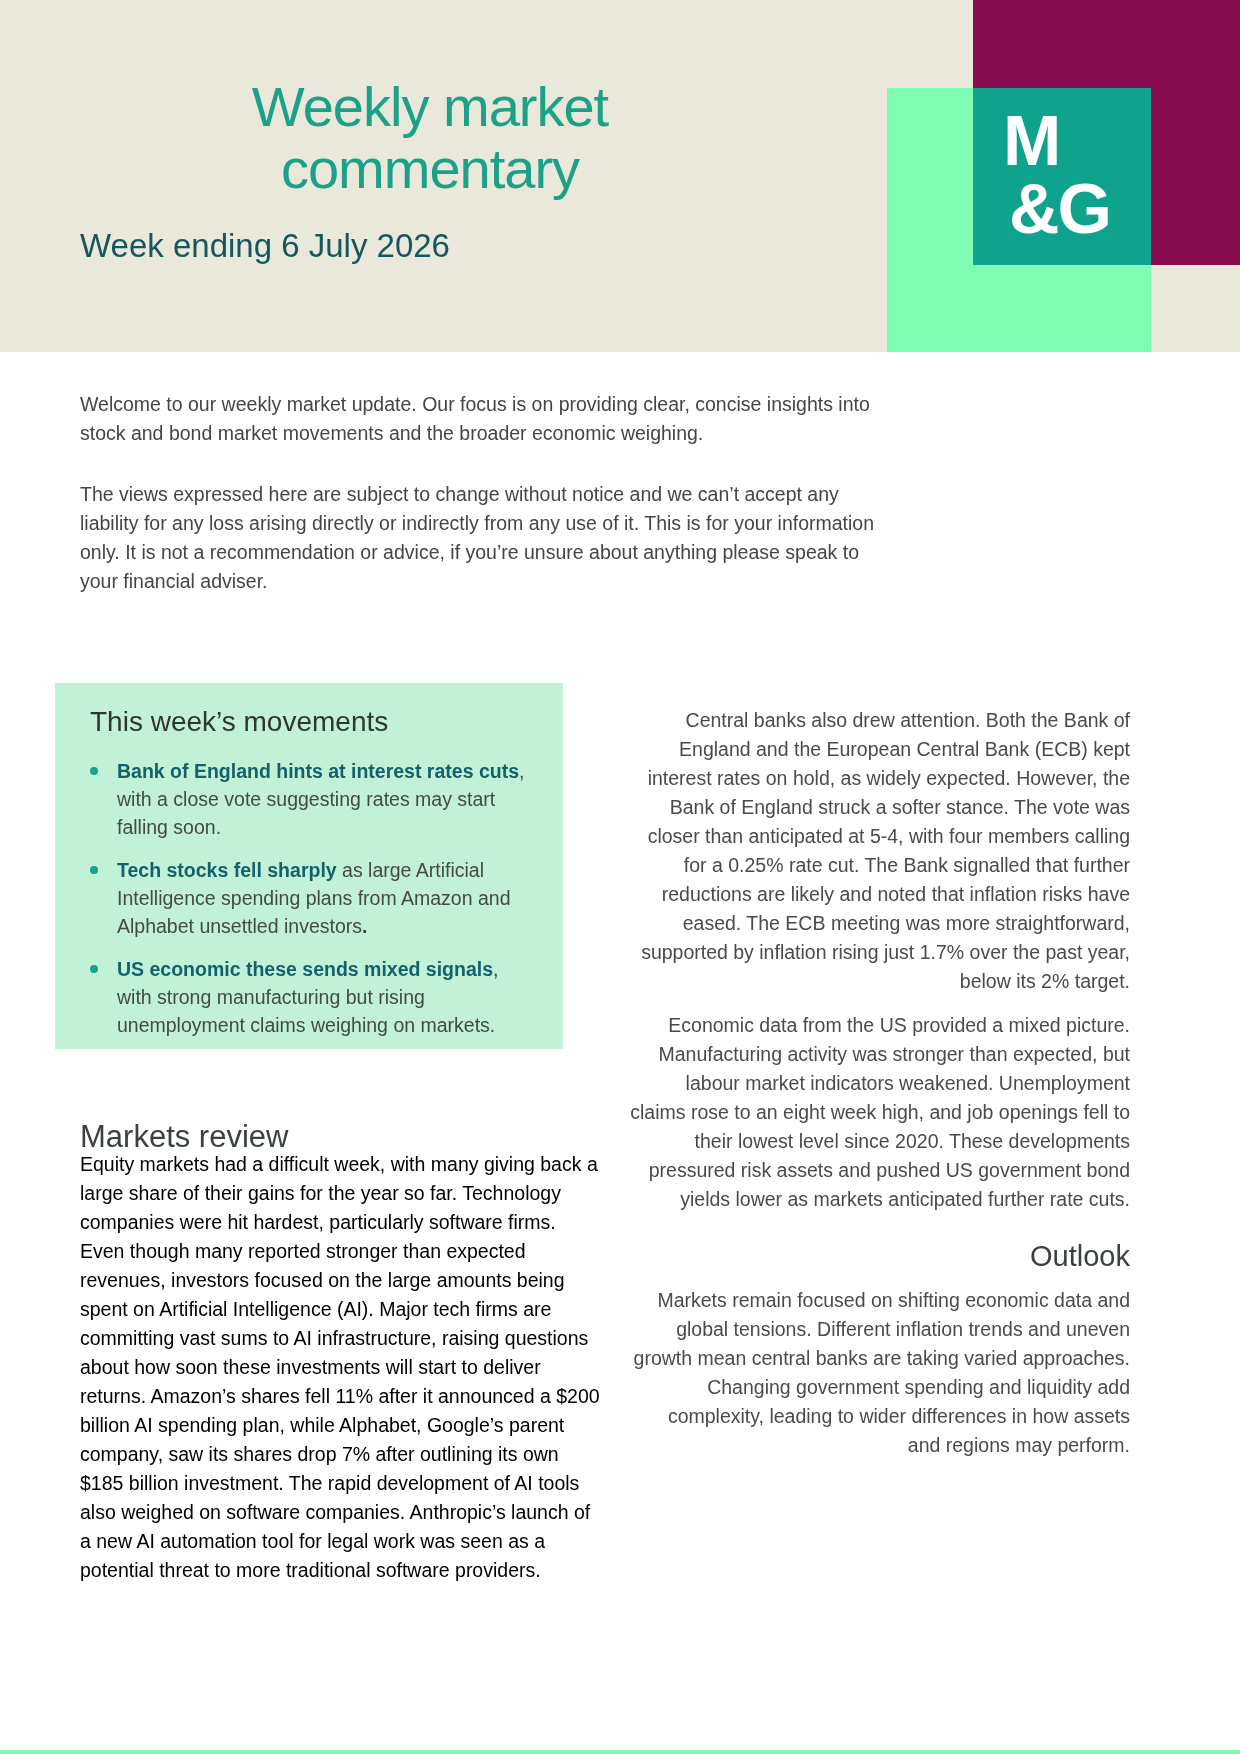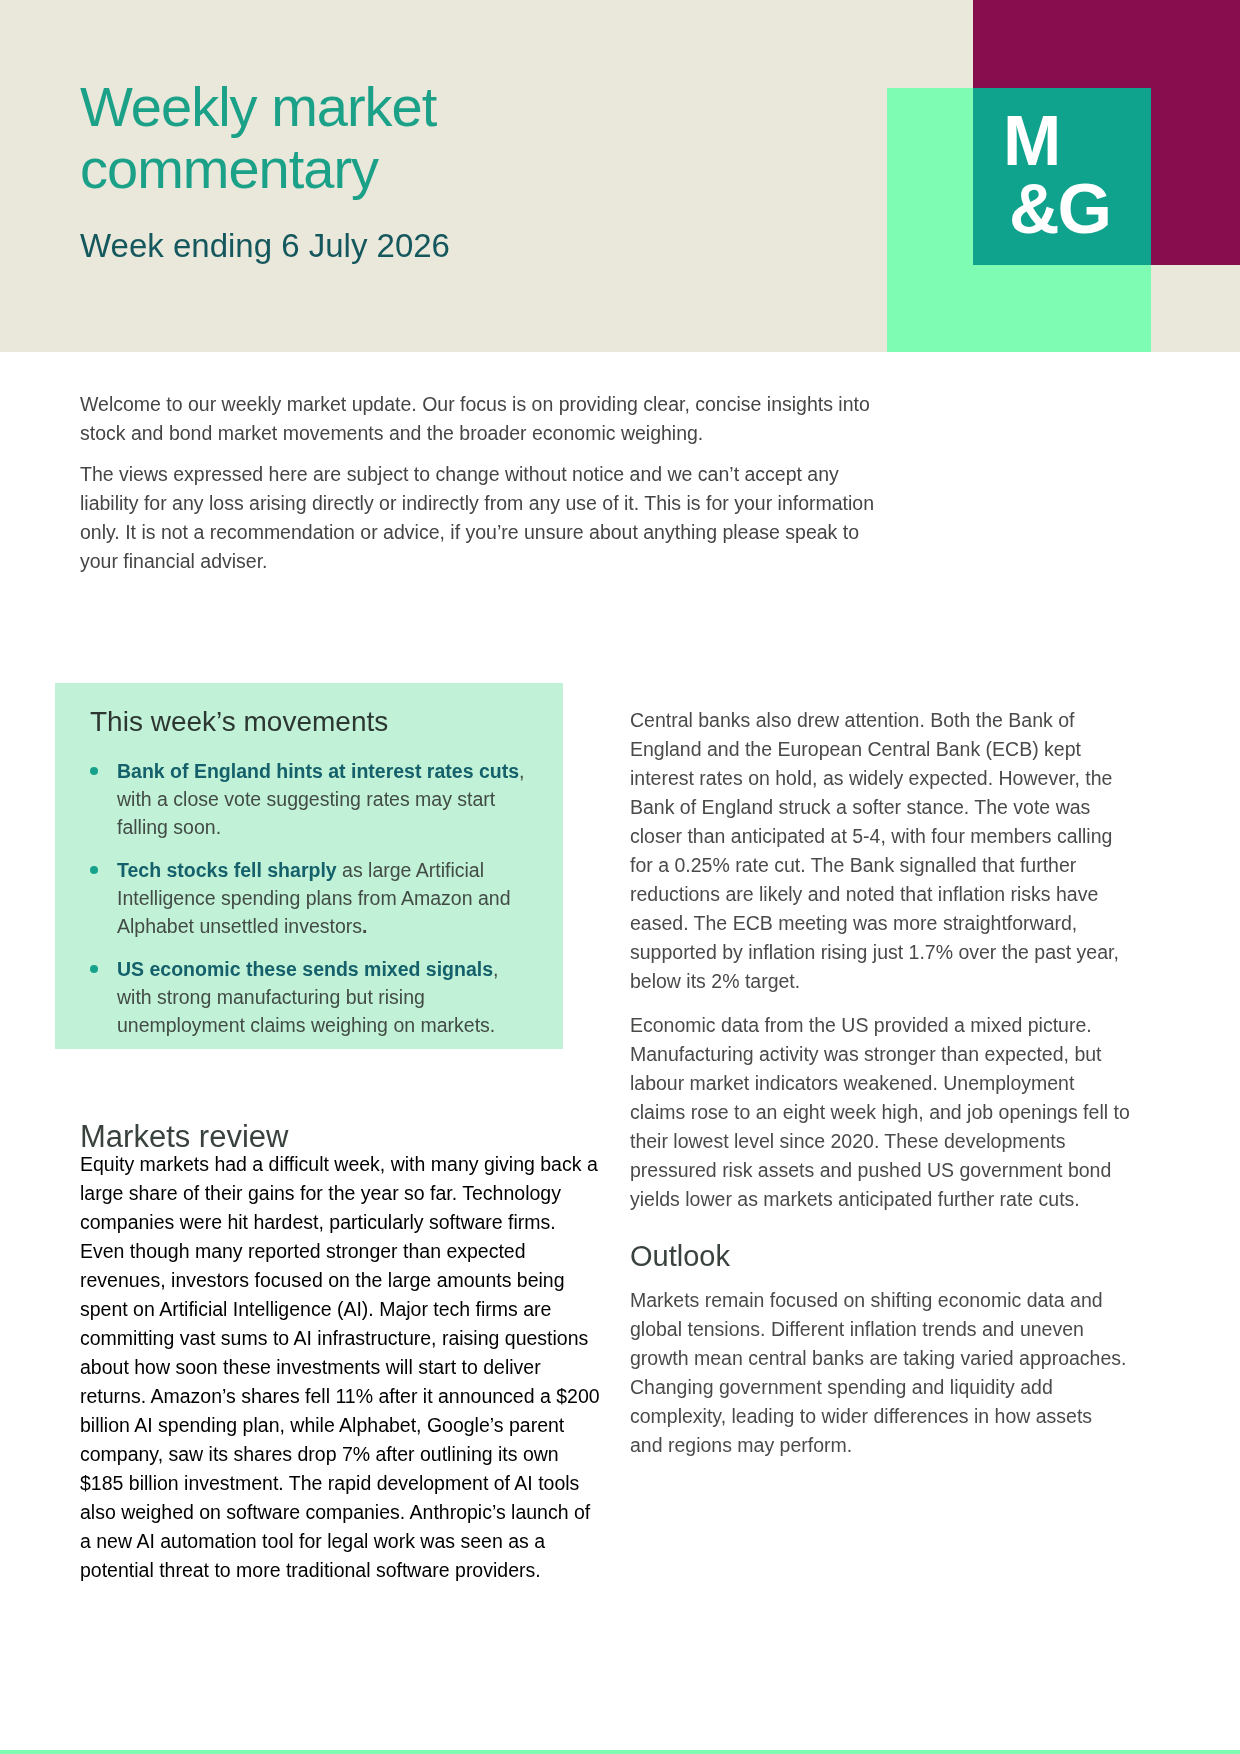--- a/index.html
+++ b/index.html
@@ -15,30 +15,31 @@
   .logo-magenta { position:absolute; left:973px; top:0; width:267px; height:265px; background:#870D4E; }
   .logo-mint    { position:absolute; left:887px; top:88px; width:264px; height:264px; background:#7EFCB3; }
   .logo-square  { position:absolute; left:973px; top:88px; width:178px; height:177px; background:#0FA28C; color:#ffffff; }
   .logo-m   { position:absolute; left:30px; top:18px; font-size:70px; font-weight:700; line-height:1; letter-spacing:-2px; }
   .logo-amp { position:absolute; left:36px; top:86px; font-size:70px; font-weight:700; line-height:1; letter-spacing:-2px; }
 
   .doc-title {
     position:absolute; left:80px; top:76px; width:700px;
     font-size:56px; line-height:62px; font-weight:500; letter-spacing:-1px;
     color:#1CA189;
+    text-align:center;
   }
   .doc-subtitle {
     position:absolute; left:80px; top:226px; width:700px;
     font-size:33px; line-height:40px; font-weight:400; color:#14575D;
   }
 
   
   .intro { position:absolute; left:80px; top:390px; width:800px; color:#454644; font-size:19.5px; line-height:29px; }
   .intro p { margin:0; }
-  .intro p + p { margin-top:12px; }
+  .intro p + p { margin-top:32px; }
 
   
   .highlights {
     position:absolute; left:55px; top:683px; width:508px; height:366px;
     box-sizing:border-box; background:#C1F1D7; padding:22px 34px 0 35px;
   }
   .hl-title { font-size:28px; line-height:34px; font-weight:500; color:#2D3732; margin:0 0 18px 0; }
   .hl-list { list-style:none; margin:0; padding:0; }
   .hl-item { display:flex; gap:19px; margin-bottom:15px; font-size:19.5px; line-height:28px; color:#424B45; }
   .hl-dot { width:8px; height:8px; border-radius:50%; background:#16A28B; margin-top:10px; flex:none; }
@@ -49,21 +50,21 @@
   .mr-heading {
     position:absolute; left:80px; top:1092px;
     font-size:31px; line-height:38px; font-weight:500; color:#39423C;
   }
   .mr-body {
     position:absolute; left:80px; top:1150px; width:524px;
     font-size:19.5px; line-height:29px; color:#000000;
   }
 
   
-  .right-col { position:absolute; left:630px; top:706px; width:500px; color:#4A4B49; font-size:19.5px; line-height:29px; }
+  .right-col { position:absolute; left:630px; top:706px; width:500px; color:#4A4B49; font-size:19.5px; line-height:29px;text-align:right; }
   .right-col p { margin:0; }
   .right-col p + p { margin-top:15px; }
   .outlook-heading { font-size:29px; line-height:36px; font-weight:500; color:#39423C; margin:24px 0 12px 0; }
 
   
   .footer-strip { position:absolute; left:0; bottom:0; width:1240px; height:4px; background:#7EFCB3; }
 </style>
 </head>
 <body>
 

